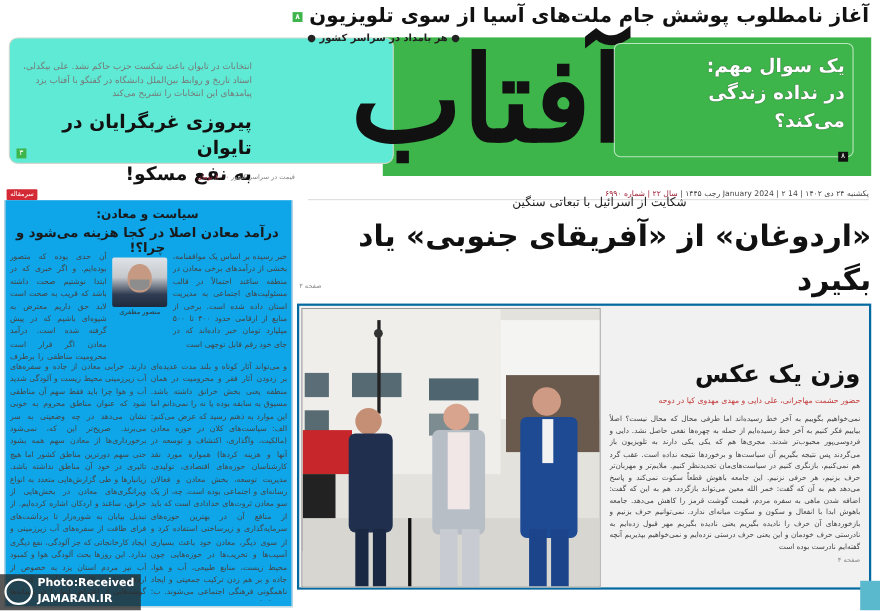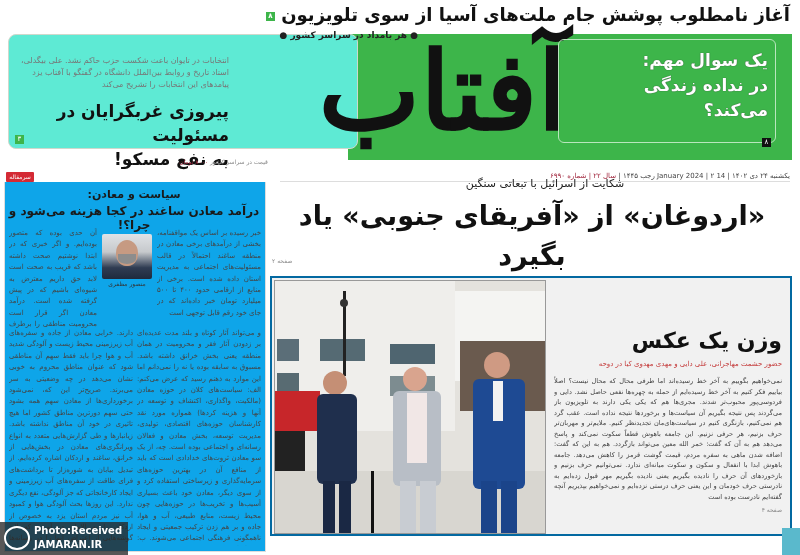--- a/index.html
+++ b/index.html
@@ -37,21 +37,21 @@
   #ed-photo .beard { left: 16px; top: 20px; width: 18px; height: 10px; background: #8d8d8d; border-radius: 0 0 50% 50%; }
   #ed-author { left: 95px; top: 98px; width: 54px; font-size: 6px; text-align: center; color: #333; }
   .col-text { font-size: 7px; line-height: 11.4px; color: #444; text-align: justify; text-align-last: right; }
   #ed-col-right { left: 152px; top: 46px; width: 104px; height: 100px; overflow: hidden; }
   #ed-col-left { left: 4px; top: 46px; width: 88px; height: 100px; overflow: hidden; }
   #ed-full-1 { left: 4px; top: 146px; width: 124px; height: 218px; overflow: hidden; }
   #ed-full-2 { left: 132px; top: 146px; width: 124px; height: 218px; overflow: hidden; }
 
   
   #kicker { left: 400px; top: 177px; width: 290px; font-size: 11px; color: #222; text-align: center; }
-  #main-headline { left: 272px; top: 196px; width: 520px; font-size: 27px; font-weight: bold; line-height: 40px; text-align: center; color: #111; }
+  #main-headline { left: 272px; top: 196px; width: 520px; font-size: 27px; font-weight: bold; line-height: 40px; color: #111; }
   #page-ref-1 { left: 272px; top: 257px; font-size: 6px; color: #888; }
 
   
   #feature { left: 270px; top: 276px; width: 522px; height: 260px; border: 2px solid #0369a1; background: #f1f1f1; }
   #photo { left: 2px; top: 2px; width: 272px; height: 254px; background: #e9e7e3; overflow: hidden; border: 1px solid #999; }
   #feature-title { left: 282px; top: 50px; width: 228px; font-size: 22px; font-weight: bold; text-align: right; color: #111; }
   #feature-sub { left: 282px; top: 82px; width: 228px; font-size: 7px; color: #c43a3a; text-align: right; }
   #feature-body { left: 282px; top: 98px; width: 228px; height: 130px; overflow: hidden; font-size: 6.6px; line-height: 10.5px; color: #444; text-align: justify; text-align-last: right; }
   #feature-ref { left: 282px; top: 228px; width: 228px; font-size: 6px; color: #888; text-align: right; }
 
@@ -69,21 +69,21 @@
 <div id="top-headline" class="abs rtl">
   <span>آغاز نامطلوب پوشش جام ملت‌های آسیا از سوی تلویزیون</span>
   <span class="page-badge" style="background:#3db54a">۸</span>
 </div>
 
 <div id="masthead" class="abs">
   <div id="green-band" class="abs"></div>
   <div id="left-panel" class="abs">
     <div id="left-lede" class="abs rtl">انتخابات در تایوان باعث شکست حزب حاکم نشد. علی بیگدلی، استاد تاریخ و روابط بین‌الملل دانشگاه در گفتگو با آفتاب یزد پیامدهای این انتخابات را تشریح می‌کند</div>
     <div id="left-title" class="abs rtl">
-      <div>پیروزی غربگرایان در مسئولیت</div>
+      <div>پیروزی غربگرایان در تایوان</div>
       <div>به نفع مسکو!</div>
     </div>
     <span class="abs page-badge" style="left:6px;top:100px;background:#3db54a">۳</span>
   </div>
   <div id="tagline" class="abs rtl">● هر بامداد در سراسر کشور ●</div>
   <div id="logo" class="abs rtl">آفتاب</div>
   <div id="green-box" class="abs"></div>
   <div id="right-title" class="abs rtl">
     <div>یک سوال مهم:</div>
     <div>در نداده زندگی می‌کند؟</div>
@@ -98,21 +98,21 @@
   <span class="hl">سال ۲۲ | شماره ۶۹۹۰</span>
 </div>
 <div id="left-strip" class="abs rtl">
   <span style="color:#888">قیمت در سراسر کشور</span>
   <span>۸۰۰۰ تومان</span>
 </div>
 
 <div id="editorial-tag" class="abs rtl">سرمقاله</div>
 <div id="editorial" class="abs">
   <div id="ed-kicker" class="abs rtl">سیاست و معادن:</div>
-  <div id="ed-title" class="abs rtl">درآمد معادن ساغند در کجا هزینه می‌شود و چرا؟!</div>
+  <div id="ed-title" class="abs rtl">درآمد معادن اصلا در کجا هزینه می‌شود و چرا؟!</div>
   <div id="ed-col-right" class="abs rtl col-text">خبر رسیده بر اساس یک مواقفنامه، بخشی از درآمدهای برخی معادن در منطقه ساغند احتمالاً در قالب مسئولیت‌های اجتماعی به مدیریت استان داده شده است. برخی از منابع از ارقامی حدود ۴۰۰ تا ۵۰۰ میلیارد تومان خبر داده‌اند که در جای خود رقم قابل توجهی است</div>
   <div id="ed-photo" class="abs">
     <div class="abs face"></div>
     <div class="abs beard"></div>
   </div>
   <div id="ed-author" class="abs rtl">منصور مظفری</div>
   <div id="ed-col-left" class="abs rtl col-text">آن حدی بوده که متصور بوده‌ایم. و اگر خبری که در ابتدا نوشتیم صحت داشته باشد که قریب به صحت است لابد حق داریم معترض به شیوه‌ای باشیم که در پیش گرفته شده است. درآمد معادن اگر قرار است محرومیت مناطقی را برطرف کند که معادن در آن وجود</div>
   <div id="ed-full-2" class="abs rtl col-text">و می‌تواند آثار کوتاه و بلند مدت عدیده‌ای بر زدودن آثار فقر و محرومیت در همان منطقه یعنی بخش خرانق داشته باشد. مسبوق به سابقه بوده یا نه را نمی‌دانم اما این موارد به ذهنم رسید که عرض می‌کنم: الف: سیاست‌های کلان در حوزه معادن (مالکیت، واگذاری، اکتشاف و توسعه در آنها و هزینه کردها) همواره مورد نقد کارشناسان حوزه‌های اقتصادی، تولیدی، مدیریت توسعه، بخش معادن و فعالان رسانه‌ای و اجتماعی بوده است. چه، از یک سو معادن ثروت‌های خدادادی است که باید از منافع آن در بهترین حوزه‌های سرمایه‌گذاری و زیرساختی استفاده کرد و از سوی دیگر، معادن خود باعث بسیاری آسیب‌ها و تخریب‌ها در حوزه‌هایی چون محیط زیست، منابع طبیعی، آب و هوا، جاده و بر هم زدن ترکیب جمعیتی و ایجاد ناهمگونی فرهنگی اجتماعی می‌شوند. ب: از دوگانگی معدن به طور کلی خوب یا در هر صورت بد، عبور کرده‌ایم زیرا با پیشرفت علم و تکنولوژی در تمام دنیا دیگر ایستادن بر یکی از دو کفه معادن خوب و معادن بد معنا ندارد.</div>
   <div id="ed-full-1" class="abs rtl col-text">دارند. خرابی معادن از جاده و سفره‌های آب زیرزمینی محیط زیست و آلودگی شدید آب و هوا چرا باید فقط سهم آن مناطقی شود که عنوان مناطق محروم به خوبی نشان می‌دهد در چه وضعیتی به سر می‌برند. صریح‌تر این که، نمی‌شود برخورداری‌ها از معادن سهم همه بشود حتی سهم دورترین مناطق کشور اما هیچ تاثیری در خود آن مناطق نداشته باشد. زیانبارها و طی گزارش‌هایی متعدد به انواع ویرانگری‌های معادن در بخش‌هایی از خرانق، ساغند و اردکان اشاره کرده‌ایم. از تبدیل بیابان به شوره‌زار تا برداشت‌های فرای طاقت از سفره‌های آب زیرزمینی و ایجاد کارخانجاتی که جز آلودگی، نفع دیگری ندارد. این روزها بحث آلودگی هوا و کمبود آب نیز مردم استان یزد به خصوص از اردکان را به الامان در آورده که لابد گوشه‌هایی از اعتراض آنها را در رسانه‌ها شاهد بوده‌اید. خود گویای واقعیت‌هایی تلخ و تاییدی است بر آنچه نوشتیم.</div>
 </div>

